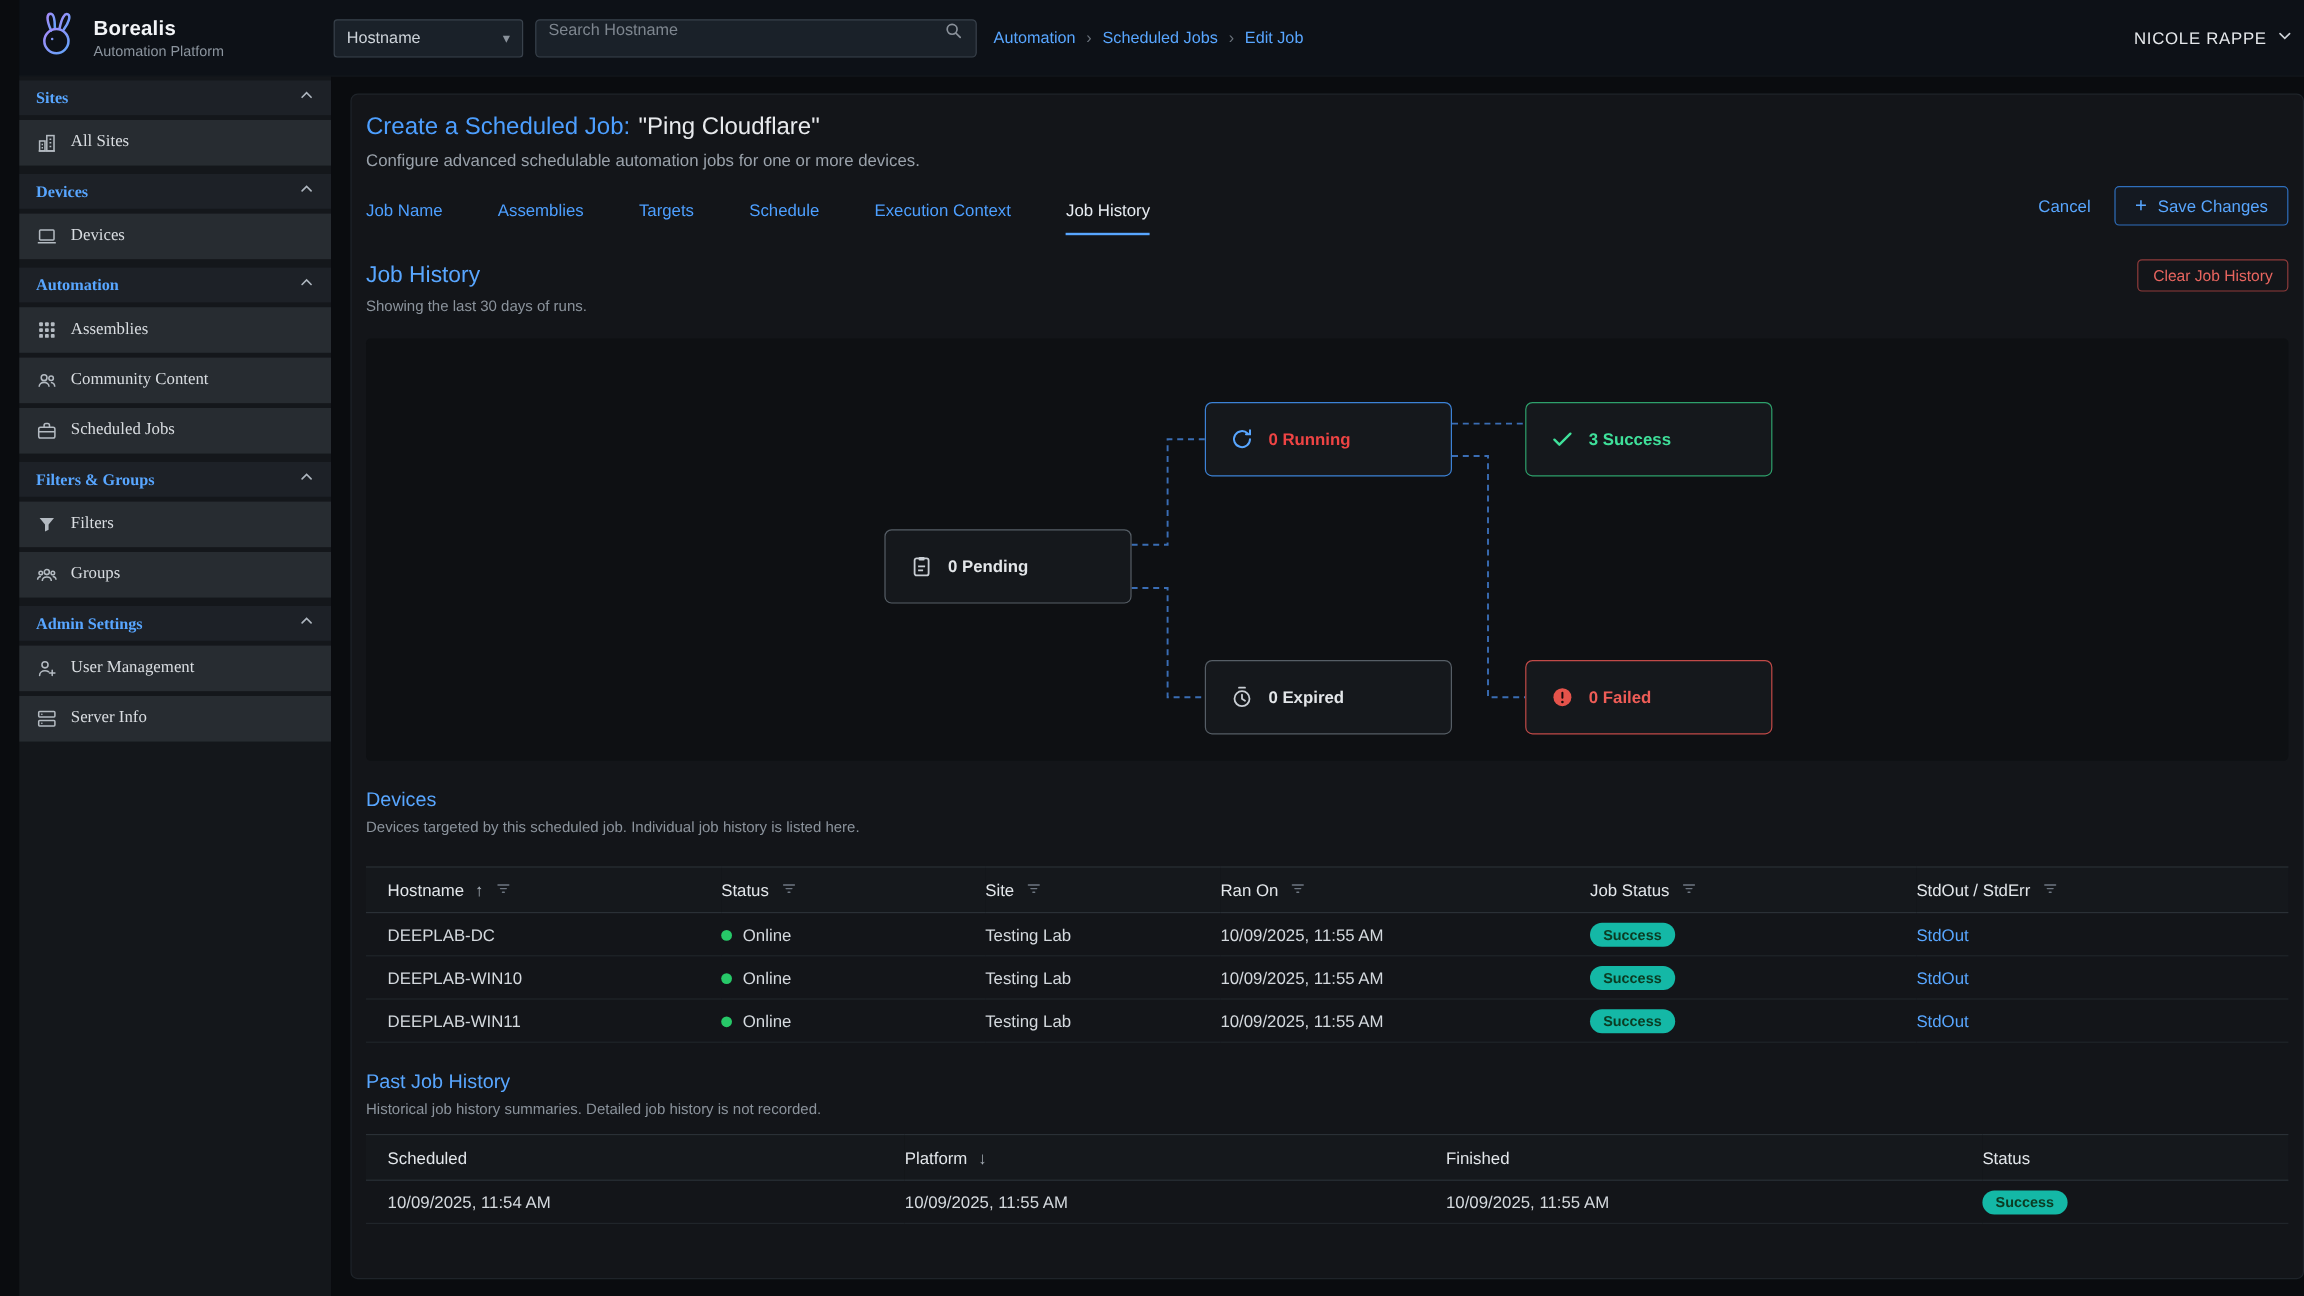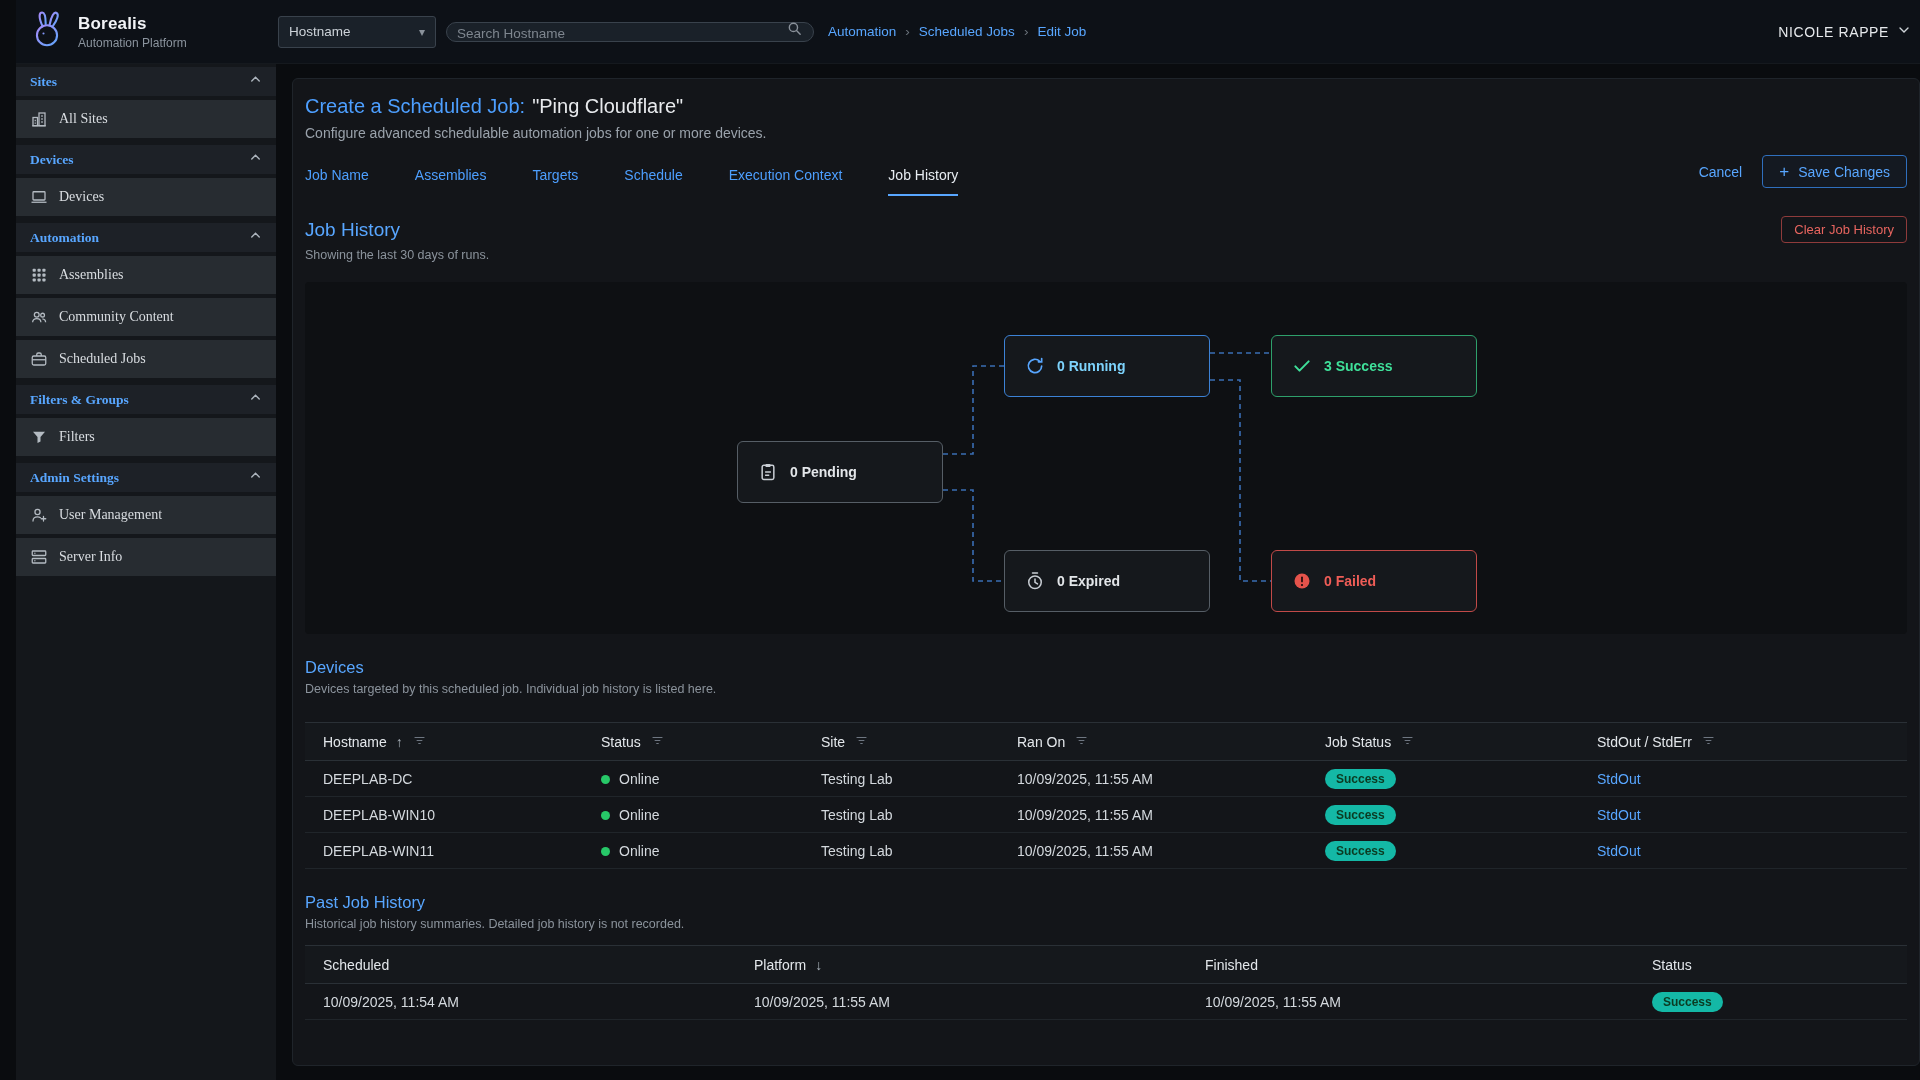--- a/index.html
+++ b/index.html
@@ -10,22 +10,22 @@
   
   .topbar { height:64px; background:#0d1117; display:flex; align-items:center; flex:0 0 64px;
     border-bottom:1px solid #15191e; }
   .brand { width:260px; flex:0 0 260px; display:flex; align-items:center; gap:10px; padding-left:10px; }
   .brand-name { color:#f2f4f7; font-size:17px; font-weight:700; letter-spacing:.2px; }
   .brand-tagline { color:#8b949e; font-size:12px; margin-top:2px; }
   .tb-select { width:158px; height:32px; background:#1a2129; border:1px solid #39424c; border-radius:3px;
     display:flex; align-items:center; justify-content:space-between; padding:0 10px; color:#cdd3d9;
     font-size:13.5px; cursor:pointer; margin-left:2px; }
   .tb-select .chev { color:#8a929b; font-size:12px; }
-  .tb-search { width:368px; height:20px; background:#1a2129; border:1px solid #39424c; border-radius:14px;
-    display:flex; align-items:flex-end; padding:0 10px; margin-left:10px; }
+  .tb-search { width:368px; height:32px; background:#1a2129; border:1px solid #39424c; border-radius:4px;
+    display:flex; align-items:flex-start; padding:0 10px; margin-left:10px; }
   .tb-search input { flex:1; background:transparent; border:none; outline:none; color:#d5dade; font-size:13.5px;
     font-family:"Liberation Sans", sans-serif; }
   .tb-search input::placeholder { color:#7e868f; }
   .breadcrumb { margin-left:14px; display:flex; align-items:center; gap:9px; font-size:13.5px; }
   .breadcrumb a { color:#58a6ff; text-decoration:none; cursor:pointer; }
   .breadcrumb .sep { color:#6a727b; }
   .user-menu { margin-left:auto; margin-right:24px; display:flex; align-items:center; gap:7px;
     color:#e6e9ec; font-size:14px; letter-spacing:.6px; cursor:pointer; }
 
   
@@ -68,21 +68,21 @@
     padding:5px 12px; font-size:13px; cursor:pointer; }
   .sub { margin-top:5px; color:#8b939c; font-size:12.5px; }
 
   
   .flow { position:relative; margin-top:20px; height:352px; background:#0e1013; border-radius:4px; }
   .flow svg.edges { position:absolute; left:0; top:0; }
   .fnode { position:absolute; width:206px; height:62px; border-radius:6px; background:#15181c;
     border:1px solid #565e66; display:flex; align-items:center; gap:12px; padding-left:20px;
     font-size:14px; font-weight:700; color:#e3e6e9; cursor:pointer; }
   .fnode .nicon { width:20px; height:20px; display:inline-flex; }
-  .fnode.running { border-color:#3c82d6; color:#7dd3fc;padding-left:20px; }
+  .fnode.running { border-color:#3c82d6; color:#ef4444;padding-left:20px; }
   .fnode.success { border-color:#2ea06b; color:#3fe09a; }
   .fnode.failed  { border-color:#c14a48; color:#ef5d57; }
 
   
   .h-small { color:#58a6ff; font-size:16.5px; font-weight:500; margin-top:24px; }
 
   
   table { width:100%; border-collapse:collapse; table-layout:fixed; }
   .devices-table { margin-top:26px; }
   .past-table { margin-top:14px; }
@@ -247,20 +247,33 @@
               <path d="M6 14.5l6-6 6 6"></path>
             </svg></span>
       </div>
       <div class="side-item">
         <span class="sicon">
           <svg viewBox="0 0 24 24">
               <path d="M4 5h16l-6 7v6l-4 2v-8z" fill="#b4bbc2"></path>
             </svg>
         </span>
         <span class="lbl">Filters</span>
+      </div>
+      <div class="side-item">
+        <span class="sicon">
+          <svg viewBox="0 0 24 24" fill="none" stroke="#b4bbc2" stroke-width="1.7">
+              <circle cx="12" cy="9" r="2.8"></circle>
+              <path d="M7 19c0-2.8 2.2-4.5 5-4.5s5 1.7 5 4.5"></path>
+              <circle cx="5.3" cy="10" r="2"></circle>
+              <path d="M1.8 17.5c0-2.2 1.6-3.6 3.7-3.6"></path>
+              <circle cx="18.7" cy="10" r="2"></circle>
+              <path d="M22.2 17.5c0-2.2-1.6-3.6-3.7-3.6"></path>
+            </svg>
+        </span>
+        <span class="lbl">Groups</span>
       </div>
 
       <div class="sec-header">
         <span class="sec-label">Admin Settings</span>
         <span><svg width="15" height="15" viewBox="0 0 24 24" fill="none" stroke="#aeb6bf" stroke-width="2.2" stroke-linecap="round">
               <path d="M6 14.5l6-6 6 6"></path>
             </svg></span>
       </div>
       <div class="side-item">
         <span class="sicon">

